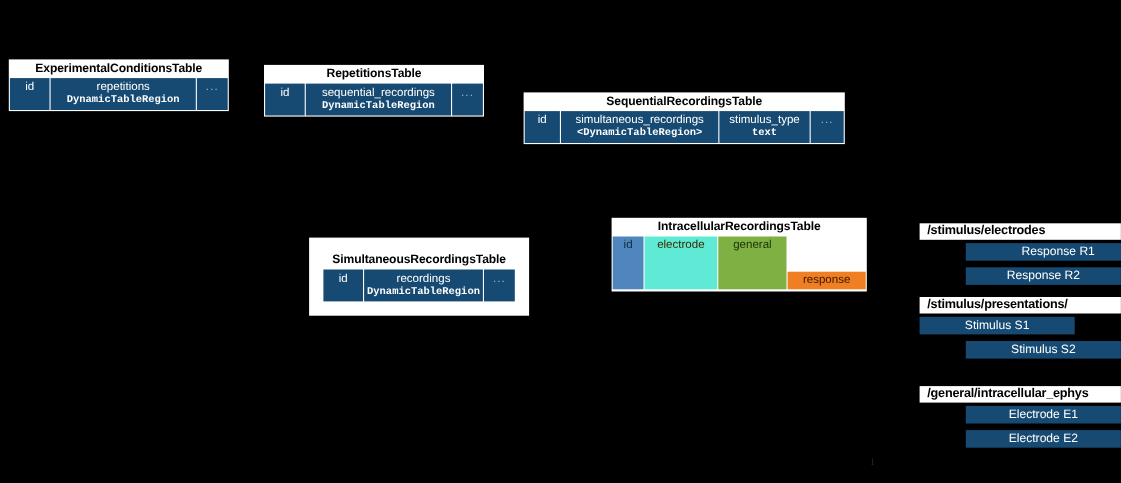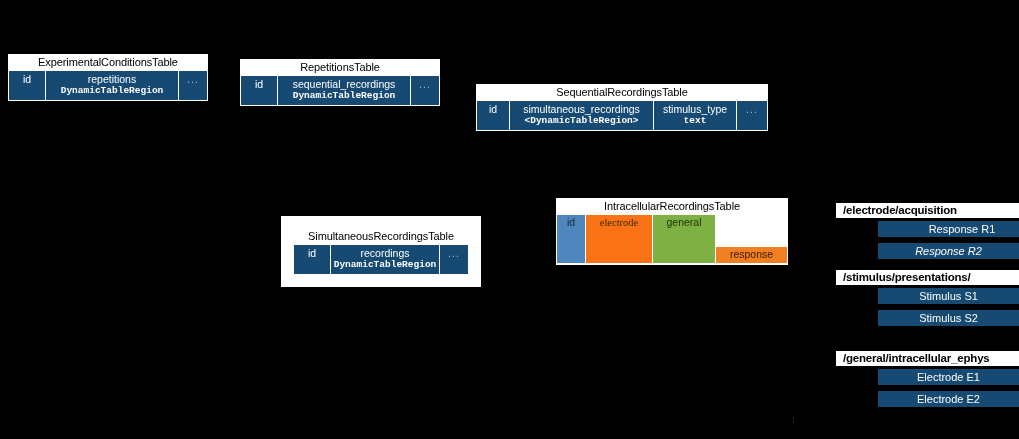--- a/index.html
+++ b/index.html
@@ -17,21 +17,21 @@
 
   
   .tbl {
     position: absolute;
     background: #ffffff;
     box-sizing: border-box;
   }
   .tbl-title {
     background: #ffffff;
     color: #000000;
-    font-weight: normal;
+    font-weight: bold;
     font-size: 11px;
     text-align: center;
     line-height: 15px;
     height: 16px;
     letter-spacing: -0.1px;
     white-space: nowrap;
     overflow: hidden;
   }
   .tbl-row {
     display: flex;
@@ -79,21 +79,21 @@
     line-height: 13px;
     padding: 1px 0 2px 0;
     margin: 0 1px 1px 0;
     white-space: nowrap;
     overflow: hidden;
   }
   .ir-cell:last-child { margin-right: 0; }
   .c-blank   { background: #164a73; color: #164a73; }
   .c-id      { background: #4e86bd; color: #10283c; }
   .c-elec-h  { background: #8a6d0c; color: #ffffff; }
-  .c-elec    { background: #f97316; color: #3b2c00; font-family: Liberation Serif, serif; }
+  .c-elec    { background: #5eead4; color: #3b2c00; }
   .c-stim-h  { background: #3e5c21; color: #ffffff; }
   .c-stim    { background: #7fb043; color: #1e2f09; }
   .c-resp-h  { background: #8c3d10; color: #ffffff; }
   .c-resp    { background: #ef7f22; color: #3b1800; }
 
   
   .grp { position: absolute; }
   .grp-label {
     background: #ffffff;
     color: #000000;
@@ -209,31 +209,31 @@
 
   <div class="ir-row">
     <div class="ir-cell c-id" style="width:28px;">id</div>
     <div class="ir-cell c-elec" style="width:66px;">electrode</div>
     <div class="ir-cell c-stim" style="width:62px;">general</div>
     <div class="ir-cell c-resp" style="flex:1;margin-top:32px;">response</div>
   </div>
 </div>
 
 <div class="grp" style="left:836px; top:203px; width:183px;">
-  <div class="grp-label">/electrode/acquisition</div>
+  <div class="grp-label">/stimulus/electrodes</div>
   <div style="height:3px;"></div>
   <div class="grp-item" style="margin-left:42px; width:168px;">Response R1</div>
   <div style="height:6px;"></div>
-  <div class="grp-item" style="margin-left:42px; width:141px;font-style:italic;">Response R2</div>
+  <div class="grp-item" style="margin-left:42px; width:141px;">Response R2</div>
 </div>
 
 <div class="grp" style="left:836px; top:270px; width:183px;">
   <div class="grp-label">/stimulus/presentations/</div>
   <div style="height:3px;"></div>
-  <div class="grp-item" style="margin-left:42px; width:141px;">Stimulus S1</div>
+  <div class="grp-item" style="width:141px;">Stimulus S1</div>
   <div style="height:6px;"></div>
   <div class="grp-item" style="margin-left:42px; width:141px;">Stimulus S2</div>
 </div>
 
 <div class="grp" style="left:836px; top:351px; width:183px;">
   <div class="grp-label">/general/intracellular_ephys</div>
   <div style="height:3px;"></div>
   <div class="grp-item" style="margin-left:42px; width:141px;">Electrode E1</div>
   <div style="height:6px;"></div>
   <div class="grp-item" style="margin-left:42px; width:141px;">Electrode E2</div>

